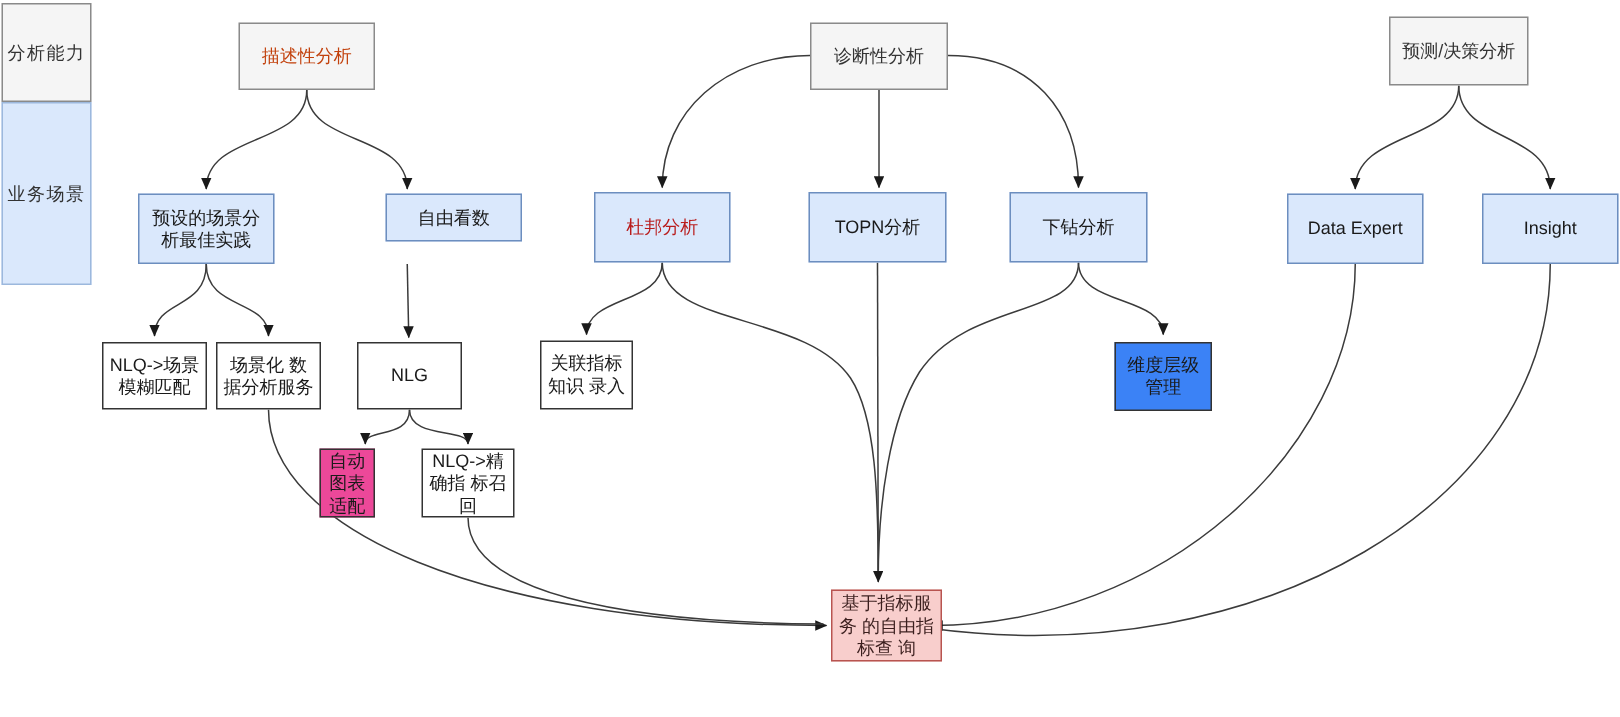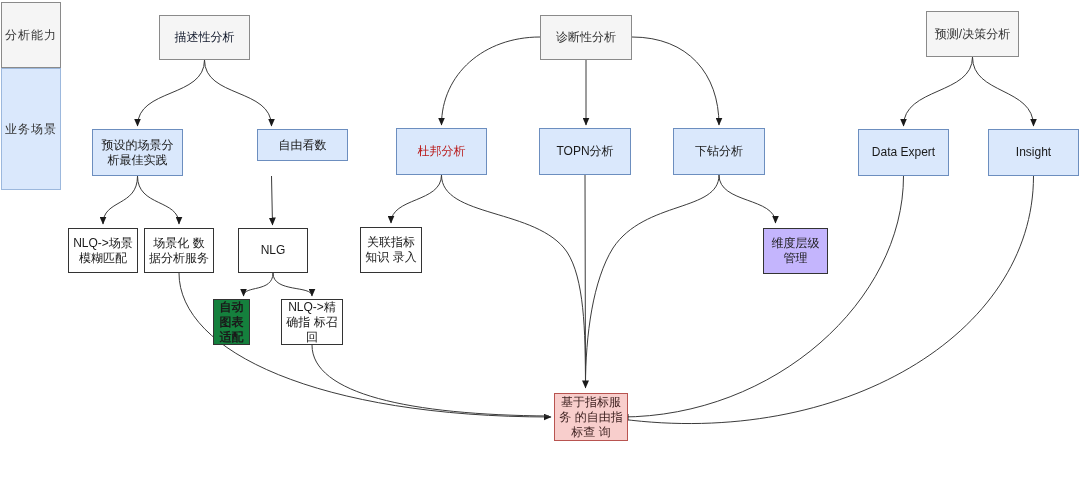--- a/index.html
+++ b/index.html
@@ -53,21 +53,21 @@
   <div class="sidebar">
     <div class="sidebar-seg" id="seg-0" style="top: 0px; height: 66px; background: rgb(245, 245, 245); border: 1px solid rgb(138, 138, 138); color: rgb(51, 51, 51);">
       <span>分析能力</span>
     </div>
     <div class="sidebar-seg" id="seg-1" style="top: 66px; height: 122px; background: rgb(218, 232, 252); border: 1px solid rgb(156, 184, 221); color: rgb(51, 51, 51);">
       <span>业务场景</span>
     </div>
   </div>
 
   <div id="node-layer">
-      <div class="node" style="left: 159px; top: 15px; width: 91px; height: 45px; background: rgb(245, 245, 245); border-color: rgb(138, 138, 138); color: #0f172a; text-align: center;">
+      <div class="node" style="left: 159px; top: 15px; width: 91px; height: 45px; background: rgb(245, 245, 245); border-color: rgb(138, 138, 138); color: #c2410c; text-align: center;">
         <span>描述性分析</span>
       </div>
       <div class="node" style="left: 540px; top: 15px; width: 92px; height: 45px; background: rgb(245, 245, 245); border-color: rgb(138, 138, 138); color: rgb(51, 51, 51);">
         <span>诊断性分析</span>
       </div>
       <div class="node" style="left: 926px; top: 11px; width: 93px; height: 46px; background: rgb(245, 245, 245); border-color: rgb(138, 138, 138); color: rgb(51, 51, 51);">
         <span>预测/决策分析</span>
       </div>
       <div class="node" style="left: 92px; top: 129px; width: 91px; height: 47px; background: rgb(218, 232, 252); border-color: rgb(108, 142, 191); color: rgb(26, 26, 26);">
         <span>预设的场景分析最佳实践</span>
@@ -95,24 +95,24 @@
       </div>
       <div class="node" style="left: 144px; top: 228px; width: 70px; height: 45px; background: rgb(255, 255, 255); border-color: rgb(51, 51, 51); color: rgb(26, 26, 26);">
         <span>场景化 数据分析服务</span>
       </div>
       <div class="node" style="left: 238px; top: 228px; width: 70px; height: 45px; background: rgb(255, 255, 255); border-color: rgb(51, 51, 51); color: rgb(26, 26, 26);">
         <span>NLG</span>
       </div>
       <div class="node" style="left: 360px; top: 227px; width: 62px; height: 46px; background: rgb(255, 255, 255); border-color: rgb(51, 51, 51); color: rgb(26, 26, 26);">
         <span>关联指标知识 录入</span>
       </div>
-      <div class="node" style="left: 743px; top: 228px; width: 65px; height: 46px; background: #c4b5fd; border-color: rgb(51, 51, 51); color: rgb(26, 26, 26); margin-left: 20px;">
+      <div class="node" style="left: 743px; top: 228px; width: 65px; height: 46px; background: #3b82f6; border-color: rgb(51, 51, 51); color: rgb(26, 26, 26);">
         <span>维度层级管理</span>
       </div>
-      <div class="node" style="left: 213px; top: 299px; width: 37px; height: 46px; background: #15803d; border-color: rgb(51, 51, 51); color: rgb(26, 26, 26); font-weight: bold;">
+      <div class="node" style="left: 213px; top: 299px; width: 37px; height: 46px; background: #ec4899; border-color: rgb(51, 51, 51); color: rgb(26, 26, 26);">
         <span>自动图表适配</span>
       </div>
       <div class="node" style="left: 281px; top: 299px; width: 62px; height: 46px; background: rgb(255, 255, 255); border-color: rgb(51, 51, 51); color: rgb(26, 26, 26);">
         <span>NLQ-&gt;精确指 标召回</span>
       </div>
       <div class="node" style="left: 554px; top: 393px; width: 74px; height: 48px; background: rgb(248, 206, 204); border-color: rgb(184, 84, 80); color: rgb(59, 31, 30);">
         <span>基于指标服务 的自由指标查 询</span>
       </div>
     </div>
 

